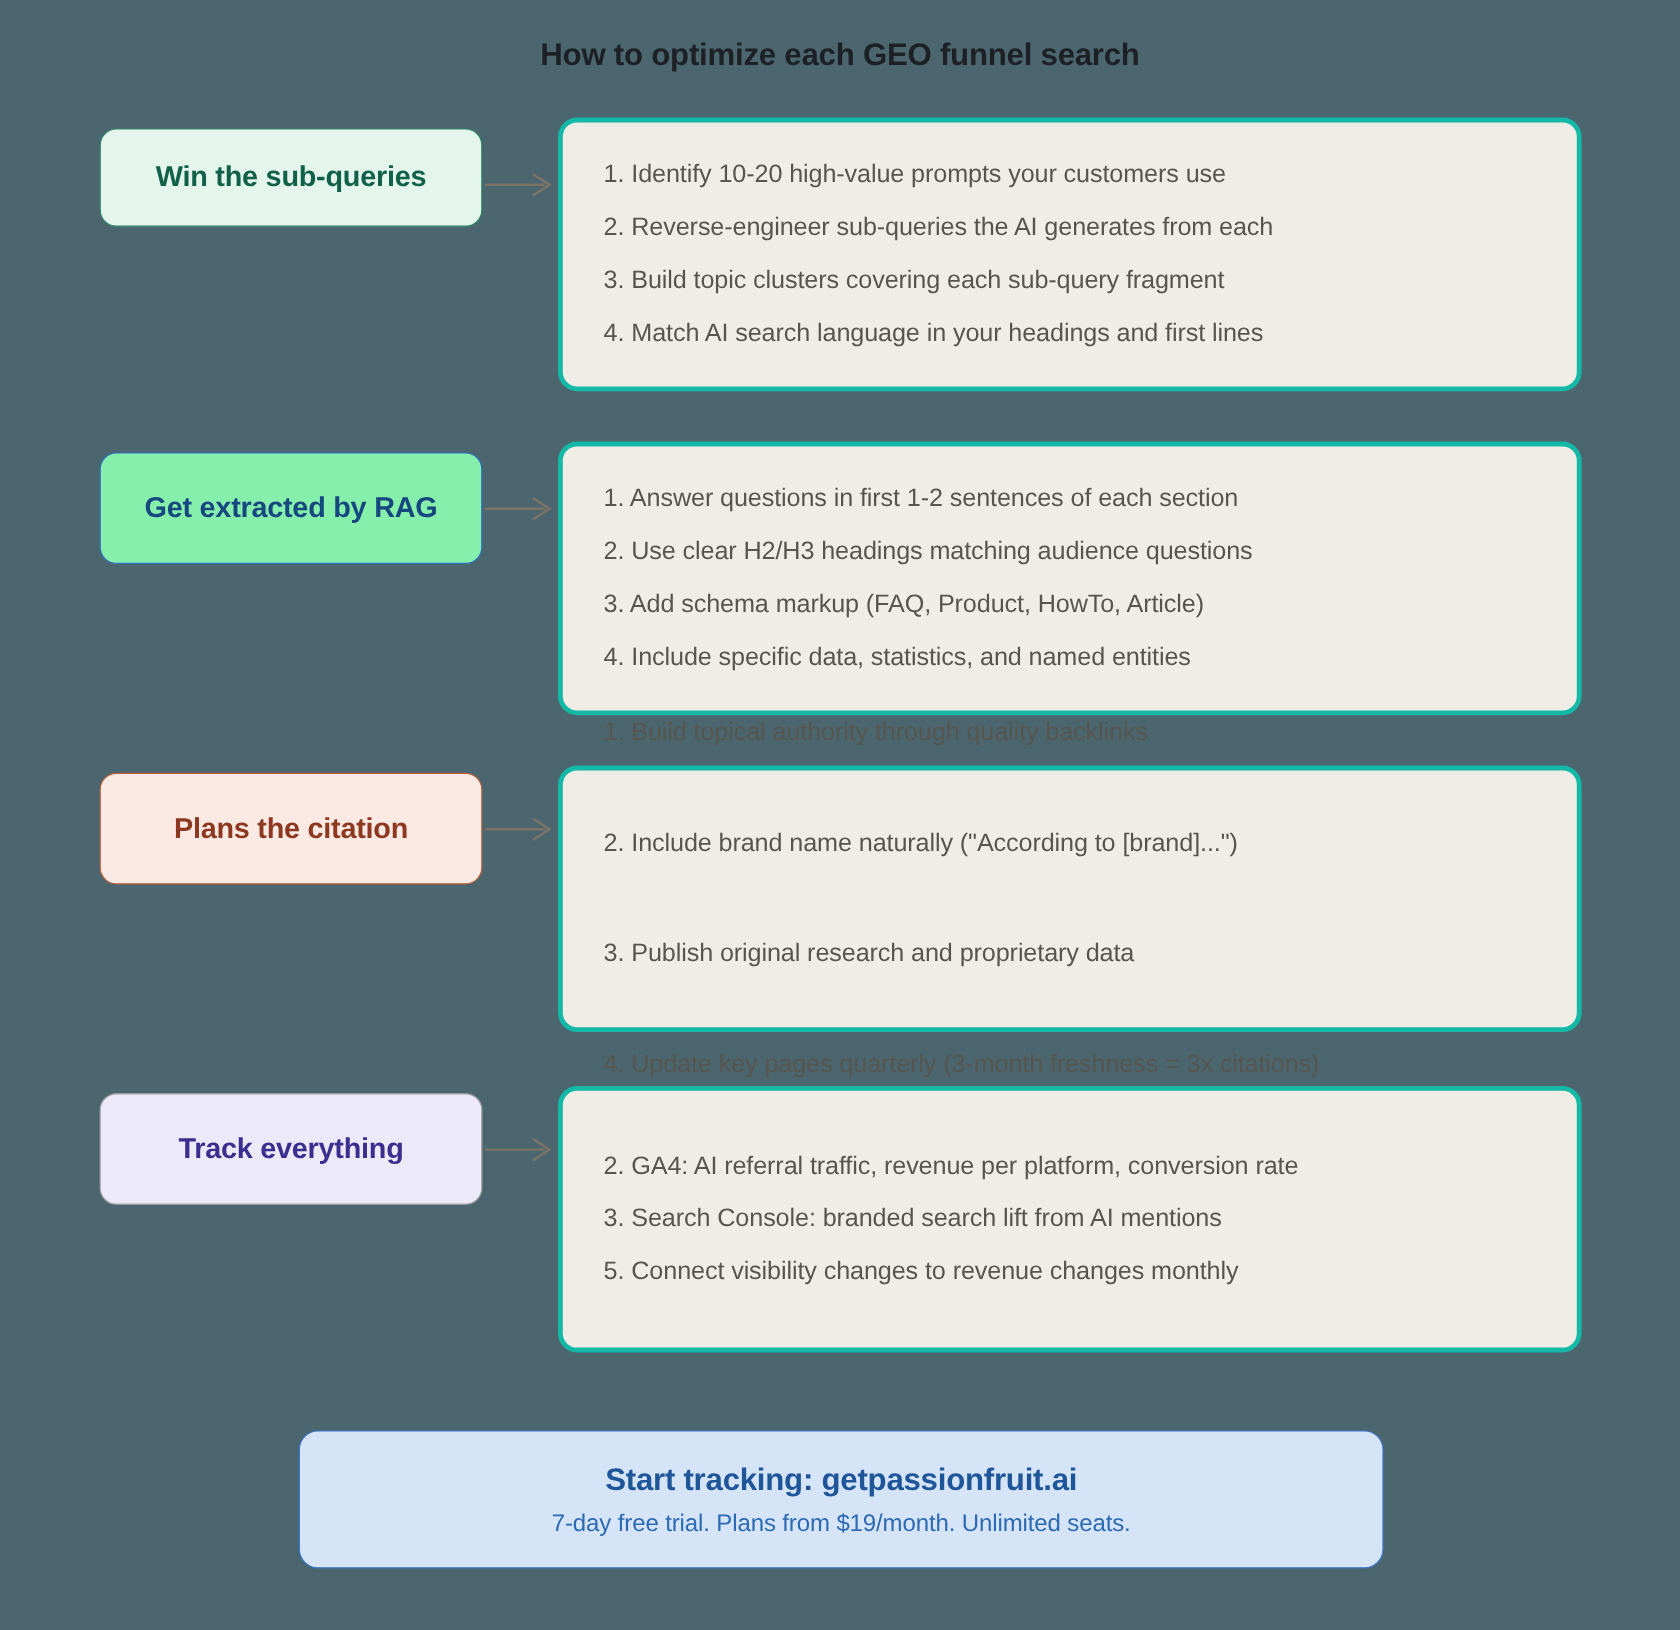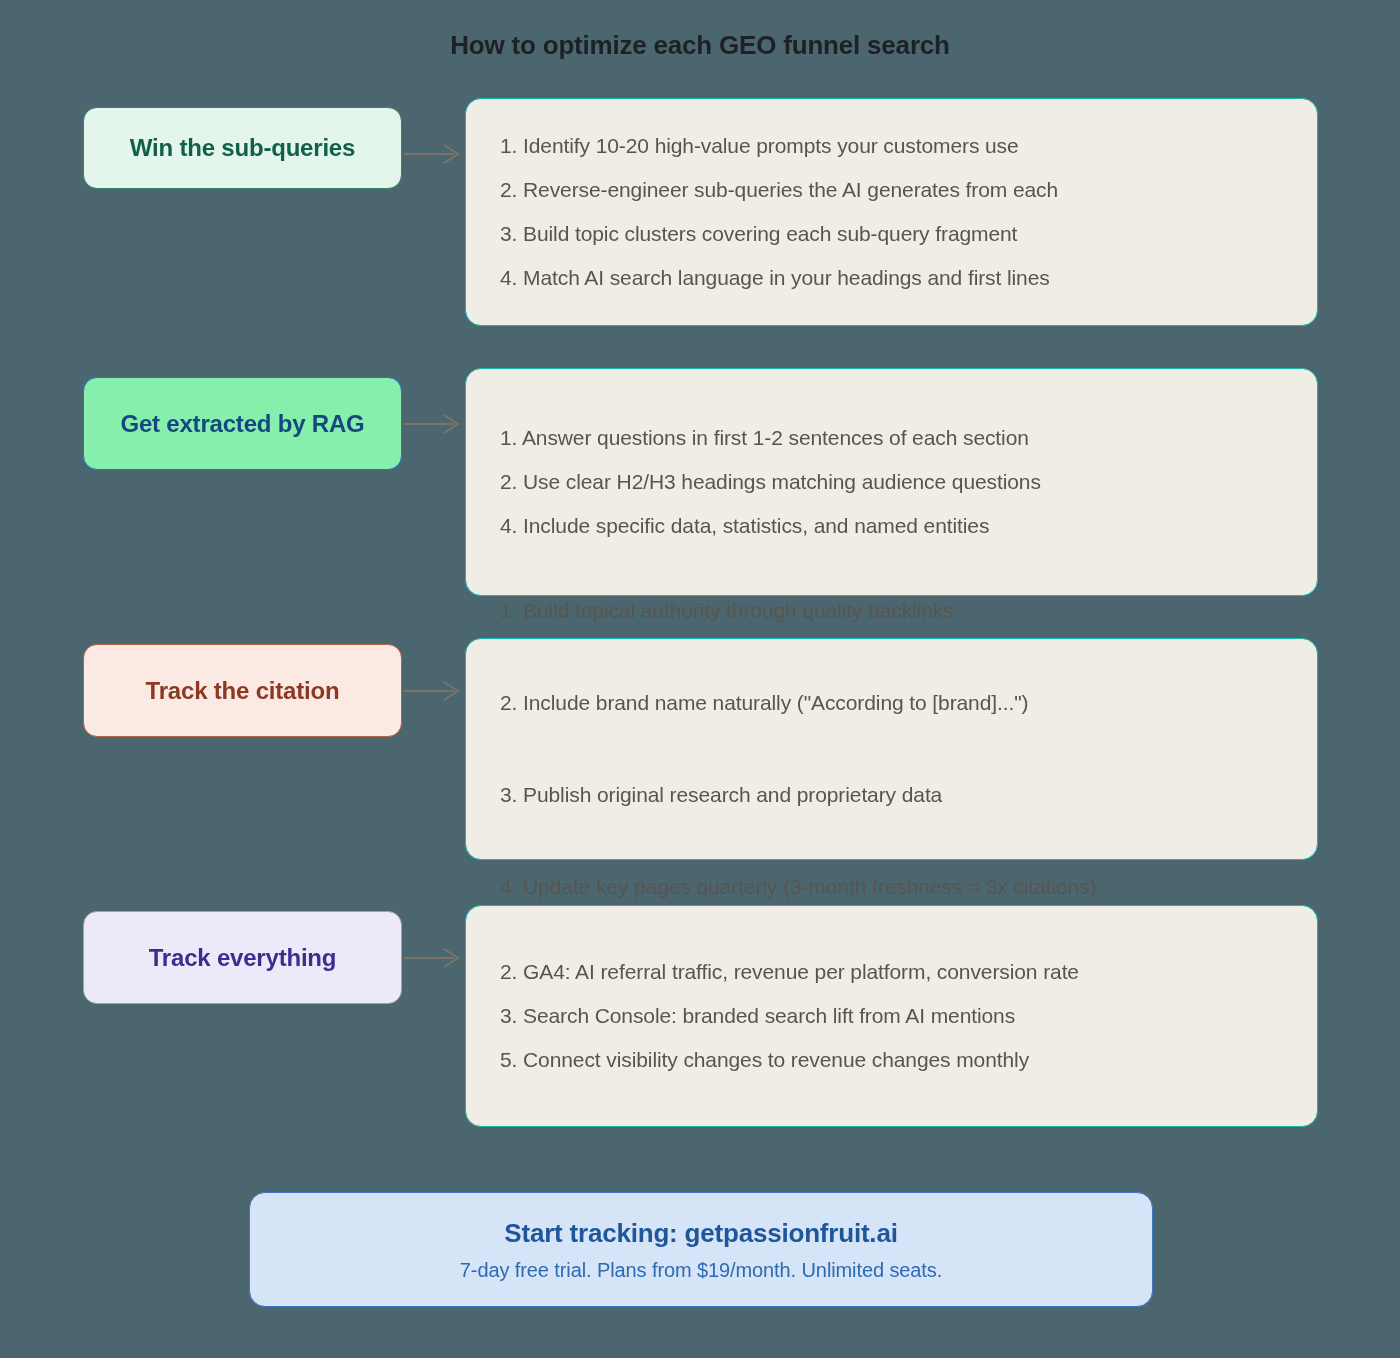--- a/index.html
+++ b/index.html
@@ -58,21 +58,21 @@
     height: 24px;
   }
   .connector svg { display: block; }
 
   .detail-card {
     position: absolute;
     left: 465px;
     width: 853px;
     box-sizing: border-box;
     background: #f0ede6;
-    border: 1px solid #14b8a6;
+    border: 4px solid #14b8a6;
     border-radius: 16px;
     padding: 26px 34px;
     display: flex;
     flex-direction: column;
     justify-content: center;
   }
   .detail-item {
     font-size: 21px;
     line-height: 1.25;
     color: #56564f;
@@ -145,27 +145,28 @@
   </div>
   <div class="connector" style="top:44px;">
     <svg width="60" height="24" viewBox="0 0 60 24" aria-hidden="true">
       <line x1="0" y1="12" x2="50" y2="12" stroke="#7d7468" stroke-width="2"></line>
       <polyline points="40,3 54,12 40,21" fill="none" stroke="#7d7468" stroke-width="2"></polyline>
     </svg>
   </div>
   <div class="detail-card" style="top:0px;height:228px;">
     <div class="detail-item">1. Answer questions in first 1-2 sentences of each section</div>
     <div class="detail-item">2. Use clear H2/H3 headings matching audience questions</div>
+    <div class="detail-item">3. Add schema markup (FAQ, Product, HowTo, Article)</div>
     <div class="detail-item">4. Include specific data, statistics, and named entities</div>
   </div>
 </div>
 
 <div class="row" style="top:638px;height:222px;">
   <div class="stage-label label-peach" style="top:6px;height:93px;">
-    <span>Track the citation</span>
+    <span>Plans the citation</span>
   </div>
   <div class="connector" style="top:41px;">
     <svg width="60" height="24" viewBox="0 0 60 24" aria-hidden="true">
       <line x1="0" y1="12" x2="50" y2="12" stroke="#7d7468" stroke-width="2"></line>
       <polyline points="40,3 54,12 40,21" fill="none" stroke="#7d7468" stroke-width="2"></polyline>
     </svg>
   </div>
   <div class="detail-card" style="top:0px;height:222px;gap:48px;">
     <div class="detail-item">1. Build topical authority through quality backlinks</div>
     <div class="detail-item">2. Include brand name naturally ("According to [brand]...")</div>

